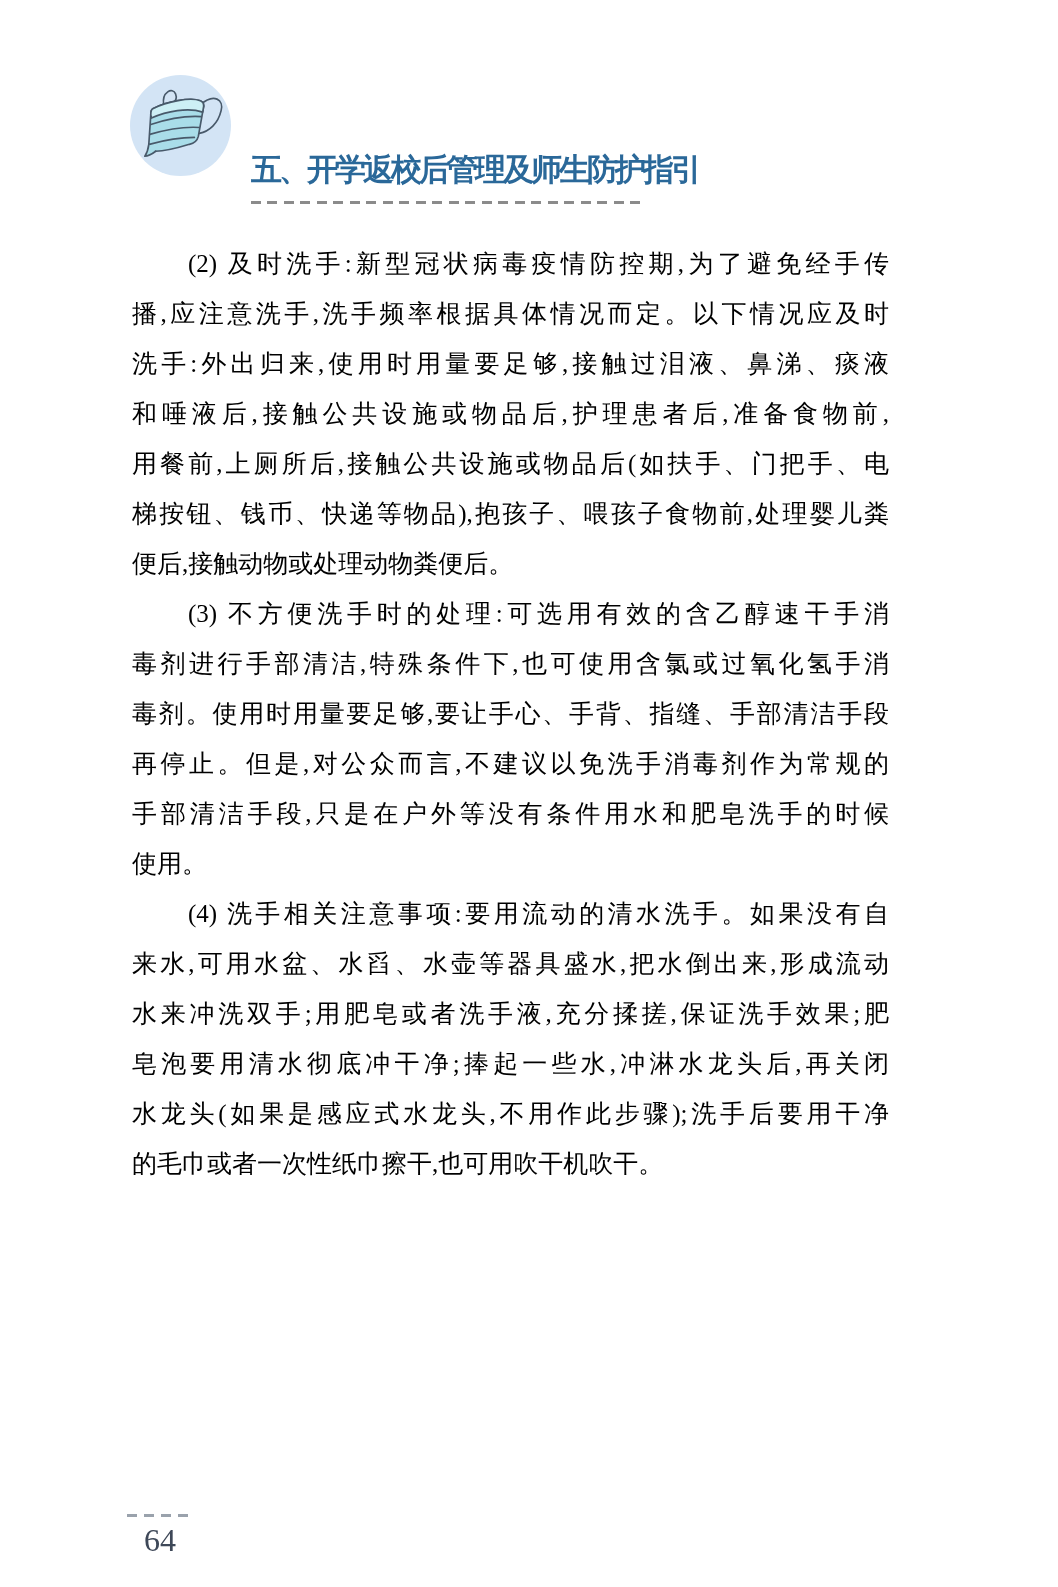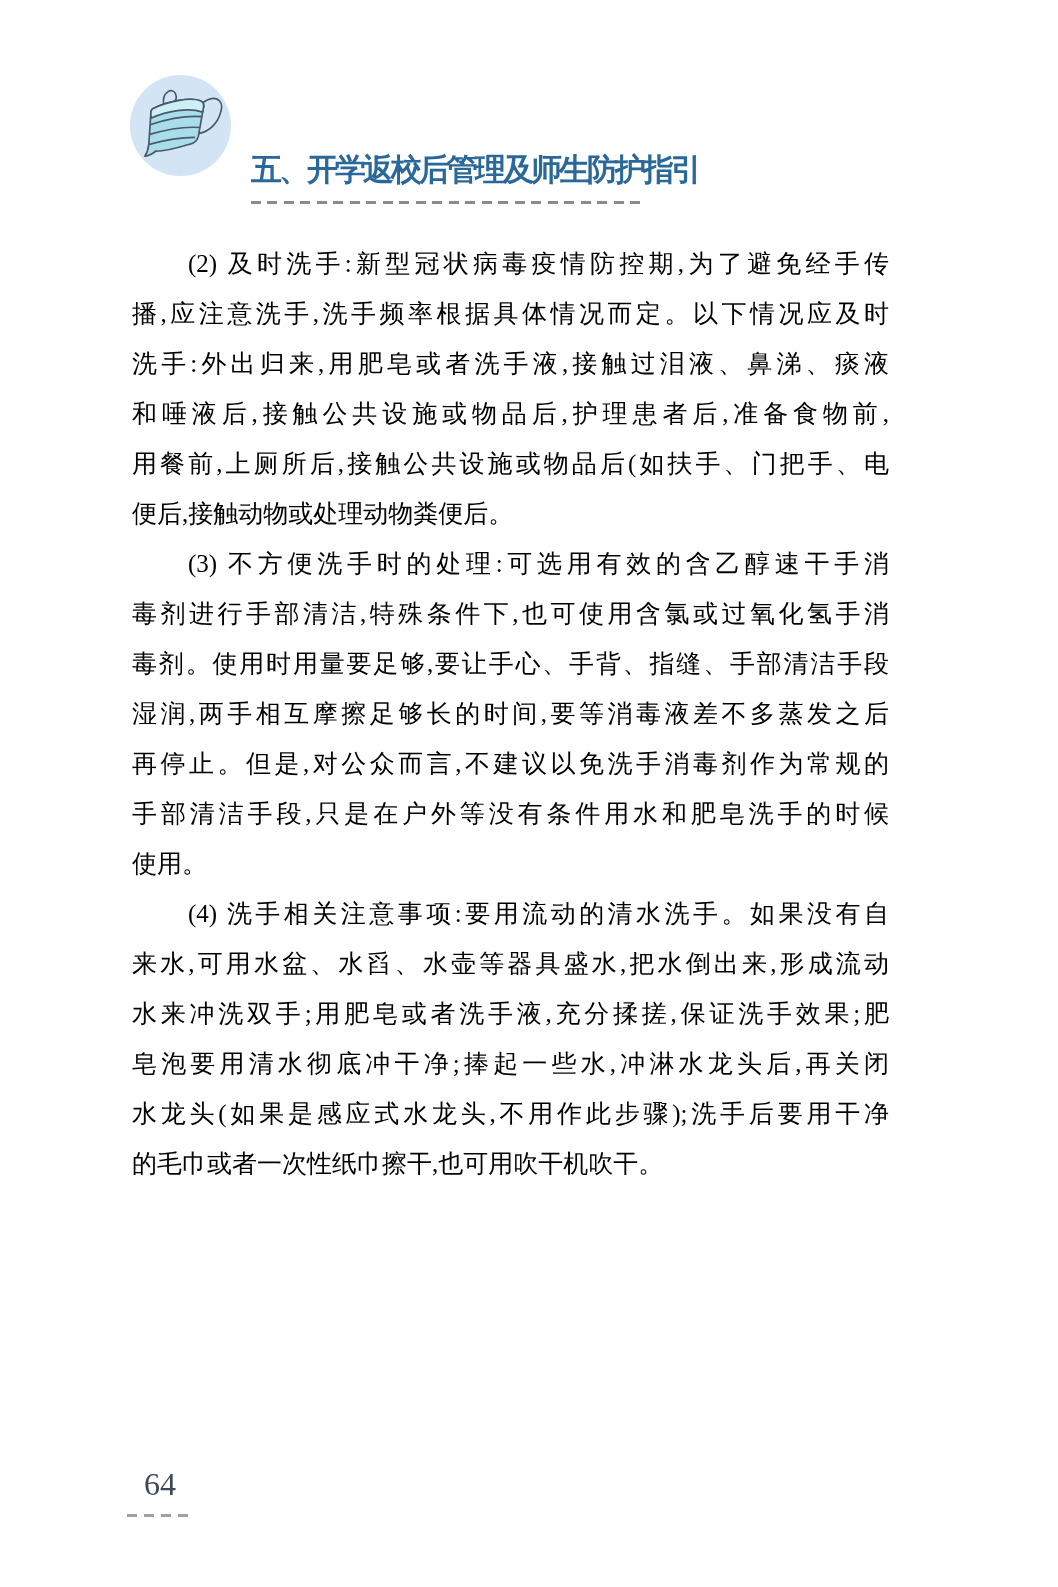--- a/index.html
+++ b/index.html
@@ -68,21 +68,21 @@
     text-indent: 56px;
   }
   .tline.para-end {
     text-align-last: left;
   }
 
   
   .page-number {
     position: absolute;
     left: 144px;
-    top: 1466px;
+    top: 1522px;
     font-family: "Liberation Serif", "DejaVu Serif", serif;
     font-size: 32px;
     line-height: 36px;
     color: #3e4858;
   }
   .footer-dashes {
     position: absolute;
     left: 127px;
     top: 1514px;
     width: 64px;
@@ -119,28 +119,28 @@
     </div>
     <div class="title-block">
       <h1 class="chapter-title">五、开学返校后管理及师生防护指引</h1>
       <div class="title-dashes"></div>
     </div>
   </header>
 
   <main class="body-text" id="body-text">
       <div class="tline indent">(2) 及时洗手:新型冠状病毒疫情防控期,为了避免经手传</div>
       <div class="tline">播,应注意洗手,洗手频率根据具体情况而定。以下情况应及时</div>
-      <div class="tline">洗手:外出归来,用肥皂或者洗手液,接触过泪液、鼻涕、痰液</div>
+      <div class="tline">洗手:外出归来,使用时用量要足够,接触过泪液、鼻涕、痰液</div>
       <div class="tline">和唾液后,接触公共设施或物品后,护理患者后,准备食物前,</div>
       <div class="tline">用餐前,上厕所后,接触公共设施或物品后(如扶手、门把手、电</div>
+      <div class="tline">梯按钮、钱币、快递等物品),抱孩子、喂孩子食物前,处理婴儿粪</div>
       <div class="tline para-end">便后,接触动物或处理动物粪便后。</div>
       <div class="tline indent">(3) 不方便洗手时的处理:可选用有效的含乙醇速干手消</div>
       <div class="tline">毒剂进行手部清洁,特殊条件下,也可使用含氯或过氧化氢手消</div>
       <div class="tline">毒剂。使用时用量要足够,要让手心、手背、指缝、手部清洁手段</div>
-      <div class="tline">湿润,两手相互摩擦足够长的时间,要等消毒液差不多蒸发之后</div>
       <div class="tline">再停止。但是,对公众而言,不建议以免洗手消毒剂作为常规的</div>
       <div class="tline">手部清洁手段,只是在户外等没有条件用水和肥皂洗手的时候</div>
       <div class="tline para-end">使用。</div>
       <div class="tline indent">(4) 洗手相关注意事项:要用流动的清水洗手。如果没有自</div>
       <div class="tline">来水,可用水盆、水舀、水壶等器具盛水,把水倒出来,形成流动</div>
       <div class="tline">水来冲洗双手;用肥皂或者洗手液,充分揉搓,保证洗手效果;肥</div>
       <div class="tline">皂泡要用清水彻底冲干净;捧起一些水,冲淋水龙头后,再关闭</div>
       <div class="tline">水龙头(如果是感应式水龙头,不用作此步骤);洗手后要用干净</div>
       <div class="tline para-end">的毛巾或者一次性纸巾擦干,也可用吹干机吹干。</div>
     </main>

